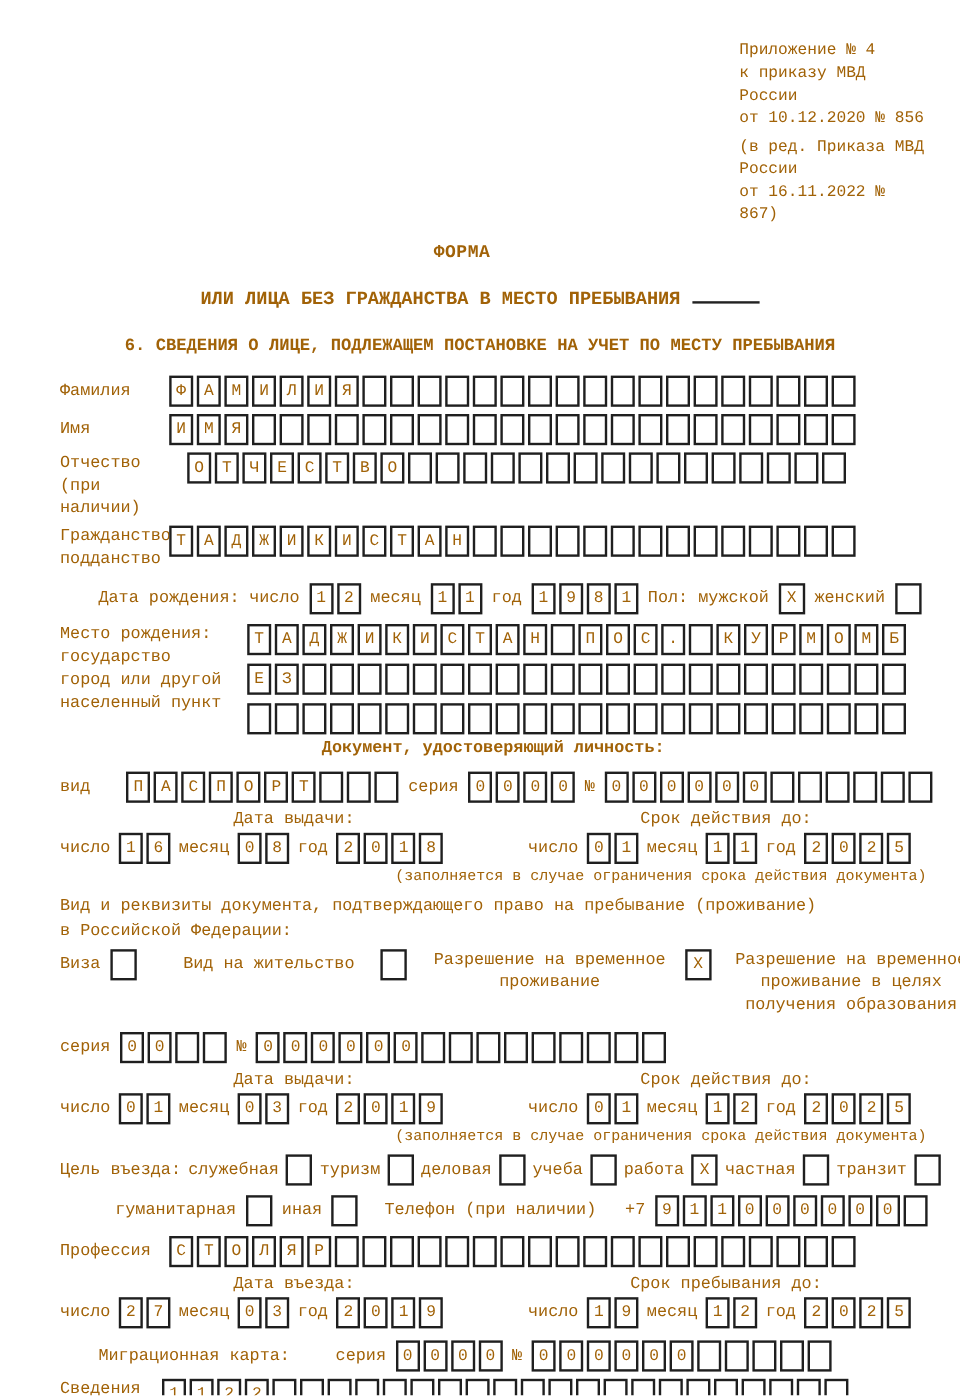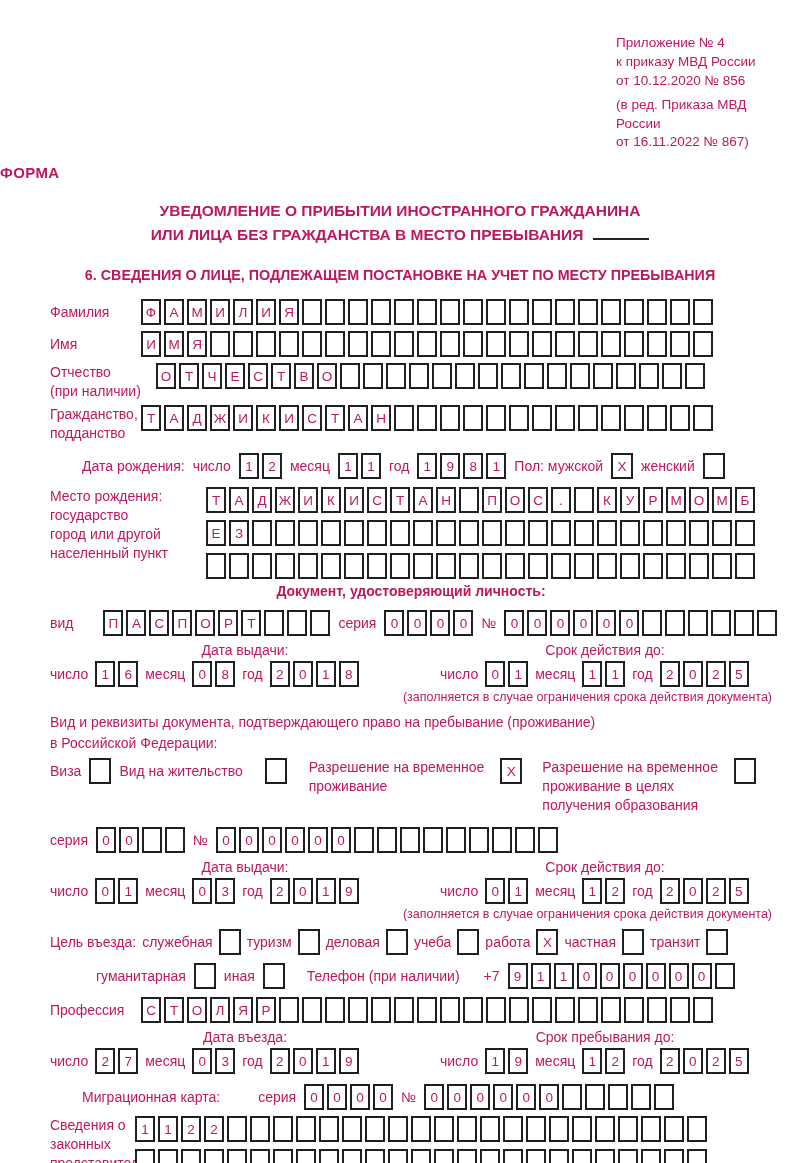--- a/index.html
+++ b/index.html
@@ -1,21 +1,21 @@
 <!DOCTYPE html>
 <html><head>
 <meta charset="utf-8">
 <style>
   html,body{margin:0;padding:0;background:#ffffff;}
   .page{position:relative;width:800px;height:1163px;background:#fff;overflow:hidden;
-        font-family:Liberation Sans, sans-serif;color:#be185d;}
+        font-family:Liberation Mono, monospace;color:#a16207;}
   .preline{white-space:pre-line;}
   .appendix{margin:34px 28px 0 616px;font-size:13.5px;line-height:1.4;}
   .edition{margin-top:5px;}
-  .form-label{margin:12px 30px 0 0;text-align:left;font-weight:bold;font-size:15px;letter-spacing:.4px;}
+  .form-label{margin:12px 30px 0 0;text-align:center;font-weight:bold;font-size:15px;letter-spacing:.4px;}
   .title{margin-top:18px;text-align:center;font-weight:bold;font-size:15.5px;line-height:1.55;}
   .blank{display:inline-block;width:56px;height:13px;border-bottom:2px solid #222;margin-left:10px;}
   .section-heading{margin:20px 10px 0 10px;text-align:center;font-weight:bold;font-size:14.3px;}
   .content{margin:16px 28px 0 50px;font-size:14px;}
   .row{display:flex;align-items:flex-start;column-gap:8px;}
   .row.vc{align-items:center;}
   .row.tight{column-gap:6px;}
   .lbl{font-size:14px;white-space:nowrap;line-height:26px;flex:none;}
   .lbl.multi{white-space:pre-line;line-height:19px;}
   .w83{width:83px;}
@@ -28,21 +28,21 @@
   .cb .cell{width:22px;}
   .col{display:flex;flex-direction:column;row-gap:7px;}
   .center-head{text-align:center;font-size:14px;margin-bottom:2px;line-height:17px;}
   .daterow{display:flex;margin-top:6px;}
   .dg-left{width:390px;flex:none;}
   .dg-right{width:330px;flex:none;}
   .dateline{display:flex;align-items:center;column-gap:7px;}
   .note{font-size:12.5px;text-align:right;margin-top:3px;}
   .intro{margin-top:8px;font-size:14px;line-height:21px;white-space:pre-line;}
   .permits{margin-top:4px;}
-  .permit-lbl{font-size:14px;line-height:19px;white-space:pre-line;text-align:left;flex:none;}
+  .permit-lbl{font-size:14px;line-height:19px;white-space:pre-line;text-align:center;flex:none;}
   .mt4{margin-top:4px;}.mt5{margin-top:11px;}.mt6{margin-top:6px;}.mt8{margin-top:8px;}
   .mt10{margin-top:10px;margin-left:32px;}.mt12{margin-top:12px;}
   .doc-heading{margin-top:4px;text-align:center;font-weight:bold;font-size:14px;}
   .indent46{margin-left:46px;}
   .ml22{margin-left:22px;}
 </style>
 </head>
 <body>
 
 <div class="page">
@@ -51,21 +51,20 @@
     <div class="preline">Приложение № 4
 к приказу МВД России
 от 10.12.2020 № 856</div>
     <div class="preline edition">(в ред. Приказа МВД России
 от 16.11.2022 № 867)</div>
   </div>
 
   <div class="form-label">ФОРМА</div>
 
   <div class="title">
-    <div>УВЕДОМЛЕНИЕ О ПРИБЫТИИ ИНОСТРАННОГО ГРАЖДАНИНА</div>
     <div><span>ИЛИ ЛИЦА БЕЗ ГРАЖДАНСТВА В МЕСТО ПРЕБЫВАНИЯ</span><span class="blank"></span></div>
   </div>
 
   <div class="section-heading">6. СВЕДЕНИЯ О ЛИЦЕ, ПОДЛЕЖАЩЕМ ПОСТАНОВКЕ НА УЧЕТ ПО МЕСТУ ПРЕБЫВАНИЯ</div>
 
   <div class="content">
 
     <div class="row">
       <span class="lbl w83">Фамилия</span>
       <span class="cells">
@@ -396,21 +395,21 @@
     <div class="note">(заполняется в случае ограничения срока действия документа)</div>
 
     <div class="intro">Вид и реквизиты документа, подтверждающего право на пребывание (проживание)
 в Российской Федерации:</div>
 
     <div class="row permits">
       <span class="lbl">Виза</span>
       <span class="cells cb">
           <span class="cell"></span>
         </span>
-      <span class="lbl" style="margin-left:0">Вид на жительство</span>
+      <span class="lbl" style="margin-left:31px">Вид на жительство</span>
       <span class="cells cb" style="margin-left:14px">
           <span class="cell"></span>
         </span>
       <span class="permit-lbl" style="margin-left:14px">Разрешение на временное
 проживание</span>
       <span class="cells cb" style="margin-left:8px">
           <span class="cell">X</span>
         </span>
       <span class="permit-lbl" style="margin-left:12px">Разрешение на временное
 проживание в целях

